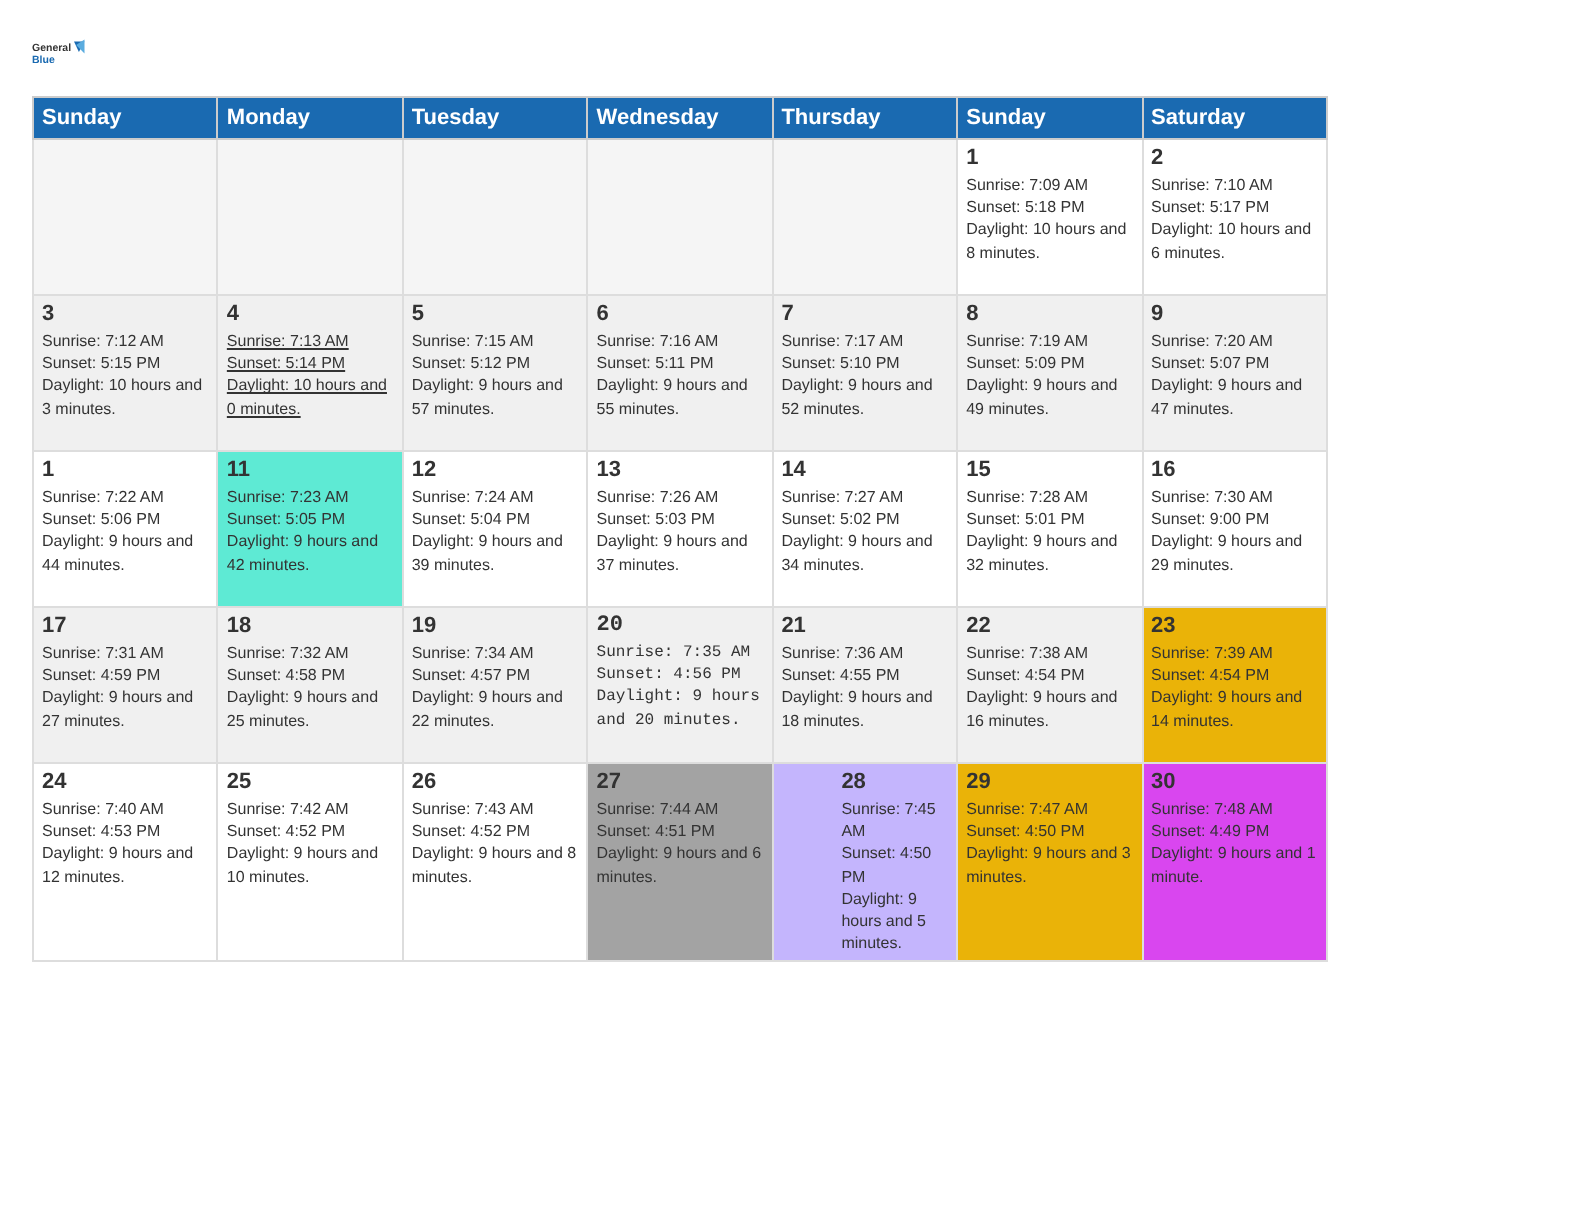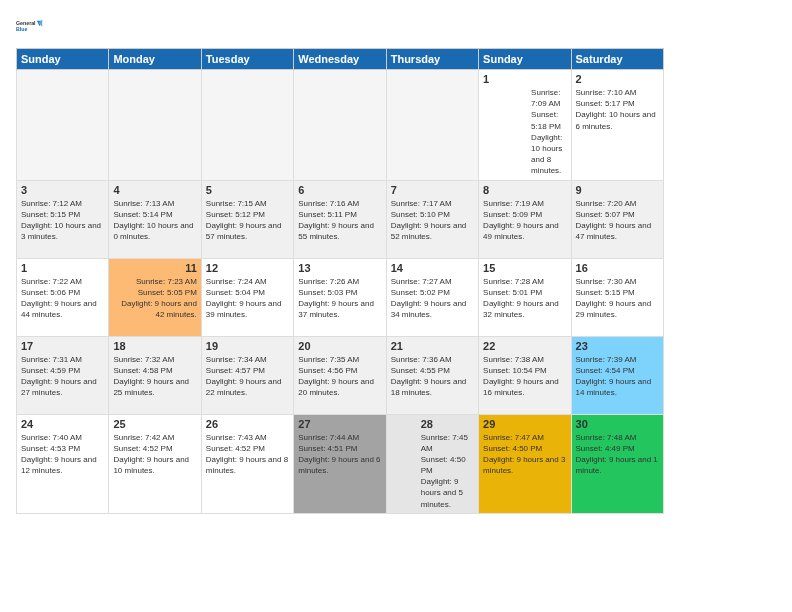--- a/index.html
+++ b/index.html
@@ -121,41 +121,41 @@
     </thead>
     <tbody id="calendar-body">
     <tr style="background: rgb(255, 255, 255);">
           <td class="empty" style="background: rgb(245, 245, 245);"></td>
           <td class="empty" style="background: rgb(245, 245, 245);"></td>
           <td class="empty" style="background: rgb(245, 245, 245);"></td>
           <td class="empty" style="background: rgb(245, 245, 245);"></td>
           <td class="empty" style="background: rgb(245, 245, 245);"></td>
           <td style="background: rgb(255, 255, 255);">
             <span class="day-number">1</span>
-            <div class="day-info" style="white-space: pre-line; margin-left: 48px;">Sunrise: 7:09 AM
+            <div class="day-info" style="white-space: pre-line;">Sunrise: 7:09 AM
 Sunset: 5:18 PM
 Daylight: 10 hours and 8 minutes.</div>
           </td>
           <td style="background: rgb(255, 255, 255);">
             <span class="day-number">2</span>
             <div class="day-info" style="white-space: pre-line;">Sunrise: 7:10 AM
 Sunset: 5:17 PM
 Daylight: 10 hours and 6 minutes.</div>
           </td>
         </tr>
         <tr style="background: rgb(239, 239, 239);">
           <td style="background: rgb(240, 240, 240);">
             <span class="day-number">3</span>
             <div class="day-info" style="white-space: pre-line;">Sunrise: 7:12 AM
 Sunset: 5:15 PM
 Daylight: 10 hours and 3 minutes.</div>
           </td>
           <td style="background: rgb(240, 240, 240);">
             <span class="day-number">4</span>
-            <div class="day-info" style="white-space: pre-line;">Sunrise: 7:13 AM
+            <div class="day-info" style="white-space: pre-line; text-decoration: underline;">Sunrise: 7:13 AM
 Sunset: 5:14 PM
 Daylight: 10 hours and 0 minutes.</div>
           </td>
           <td style="background: rgb(240, 240, 240);">
             <span class="day-number">5</span>
             <div class="day-info" style="white-space: pre-line;">Sunrise: 7:15 AM
 Sunset: 5:12 PM
 Daylight: 9 hours and 57 minutes.</div>
           </td>
           <td style="background: rgb(240, 240, 240);">
@@ -183,21 +183,21 @@
 Daylight: 9 hours and 47 minutes.</div>
           </td>
         </tr>
         <tr style="background: rgb(255, 255, 255);">
           <td style="background: rgb(255, 255, 255);">
             <span class="day-number">1</span>
             <div class="day-info" style="white-space: pre-line;">Sunrise: 7:22 AM
 Sunset: 5:06 PM
 Daylight: 9 hours and 44 minutes.</div>
           </td>
-          <td style="background: #fdba74; text-align: right;">
+          <td style="background: #5eead4;">
             <span class="day-number">11</span>
             <div class="day-info" style="white-space: pre-line;">Sunrise: 7:23 AM
 Sunset: 5:05 PM
 Daylight: 9 hours and 42 minutes.</div>
           </td>
           <td style="background: rgb(255, 255, 255);">
             <span class="day-number">12</span>
             <div class="day-info" style="white-space: pre-line;">Sunrise: 7:24 AM
 Sunset: 5:04 PM
 Daylight: 9 hours and 39 minutes.</div>
@@ -216,21 +216,21 @@
           </td>
           <td style="background: rgb(255, 255, 255);">
             <span class="day-number">15</span>
             <div class="day-info" style="white-space: pre-line;">Sunrise: 7:28 AM
 Sunset: 5:01 PM
 Daylight: 9 hours and 32 minutes.</div>
           </td>
           <td style="background: rgb(255, 255, 255);">
             <span class="day-number">16</span>
             <div class="day-info" style="white-space: pre-line;">Sunrise: 7:30 AM
-Sunset: 5:15 PM
+Sunset: 9:00 PM
 Daylight: 9 hours and 29 minutes.</div>
           </td>
         </tr>
         <tr style="background: rgb(239, 239, 239);">
           <td style="background: rgb(240, 240, 240);">
             <span class="day-number">17</span>
             <div class="day-info" style="white-space: pre-line;">Sunrise: 7:31 AM
 Sunset: 4:59 PM
 Daylight: 9 hours and 27 minutes.</div>
           </td>
@@ -239,39 +239,39 @@
             <div class="day-info" style="white-space: pre-line;">Sunrise: 7:32 AM
 Sunset: 4:58 PM
 Daylight: 9 hours and 25 minutes.</div>
           </td>
           <td style="background: rgb(240, 240, 240);">
             <span class="day-number">19</span>
             <div class="day-info" style="white-space: pre-line;">Sunrise: 7:34 AM
 Sunset: 4:57 PM
 Daylight: 9 hours and 22 minutes.</div>
           </td>
-          <td style="background: rgb(240, 240, 240);">
+          <td style="background: rgb(240, 240, 240); font-family: Liberation Mono, monospace;">
             <span class="day-number">20</span>
             <div class="day-info" style="white-space: pre-line;">Sunrise: 7:35 AM
 Sunset: 4:56 PM
 Daylight: 9 hours and 20 minutes.</div>
           </td>
           <td style="background: rgb(240, 240, 240);">
             <span class="day-number">21</span>
             <div class="day-info" style="white-space: pre-line;">Sunrise: 7:36 AM
 Sunset: 4:55 PM
 Daylight: 9 hours and 18 minutes.</div>
           </td>
           <td style="background: rgb(240, 240, 240);">
             <span class="day-number">22</span>
             <div class="day-info" style="white-space: pre-line;">Sunrise: 7:38 AM
-Sunset: 10:54 PM
+Sunset: 4:54 PM
 Daylight: 9 hours and 16 minutes.</div>
           </td>
-          <td style="background: #7dd3fc;">
+          <td style="background: #eab308;">
             <span class="day-number">23</span>
             <div class="day-info" style="white-space: pre-line;">Sunrise: 7:39 AM
 Sunset: 4:54 PM
 Daylight: 9 hours and 14 minutes.</div>
           </td>
         </tr>
         <tr style="background: rgb(255, 255, 255);">
           <td style="background: rgb(255, 255, 255);">
             <span class="day-number">24</span>
             <div class="day-info" style="white-space: pre-line;">Sunrise: 7:40 AM
@@ -289,33 +289,33 @@
             <div class="day-info" style="white-space: pre-line;">Sunrise: 7:43 AM
 Sunset: 4:52 PM
 Daylight: 9 hours and 8 minutes.</div>
           </td>
           <td style="background: #a3a3a3;">
             <span class="day-number">27</span>
             <div class="day-info" style="white-space: pre-line;">Sunrise: 7:44 AM
 Sunset: 4:51 PM
 Daylight: 9 hours and 6 minutes.</div>
           </td>
-          <td style="background: #e5e5e5; padding-left: 34px;">
+          <td style="background: #c4b5fd; padding-left: 34px;">
             <span class="day-number">28</span>
             <div class="day-info" style="white-space: pre-line;">Sunrise: 7:45 AM
 Sunset: 4:50 PM
 Daylight: 9 hours and 5 minutes.</div>
           </td>
           <td style="background: #eab308;">
             <span class="day-number">29</span>
             <div class="day-info" style="white-space: pre-line;">Sunrise: 7:47 AM
 Sunset: 4:50 PM
 Daylight: 9 hours and 3 minutes.</div>
           </td>
-          <td style="background: #22c55e;">
+          <td style="background: #d946ef;">
             <span class="day-number">30</span>
             <div class="day-info" style="white-space: pre-line;">Sunrise: 7:48 AM
 Sunset: 4:49 PM
 Daylight: 9 hours and 1 minute.</div>
           </td>
         </tr>
       </tbody>
   </table>
 </div>
 

